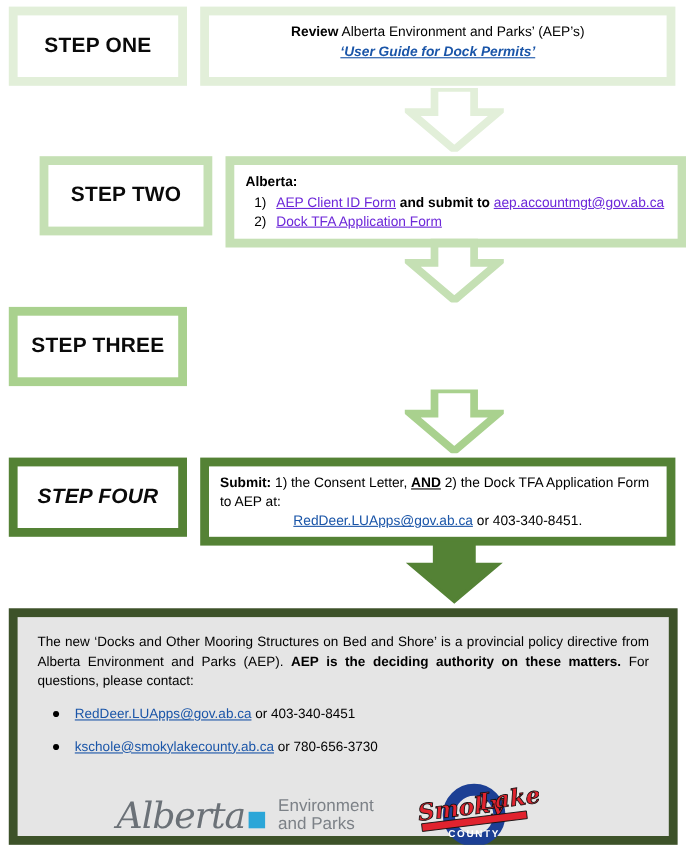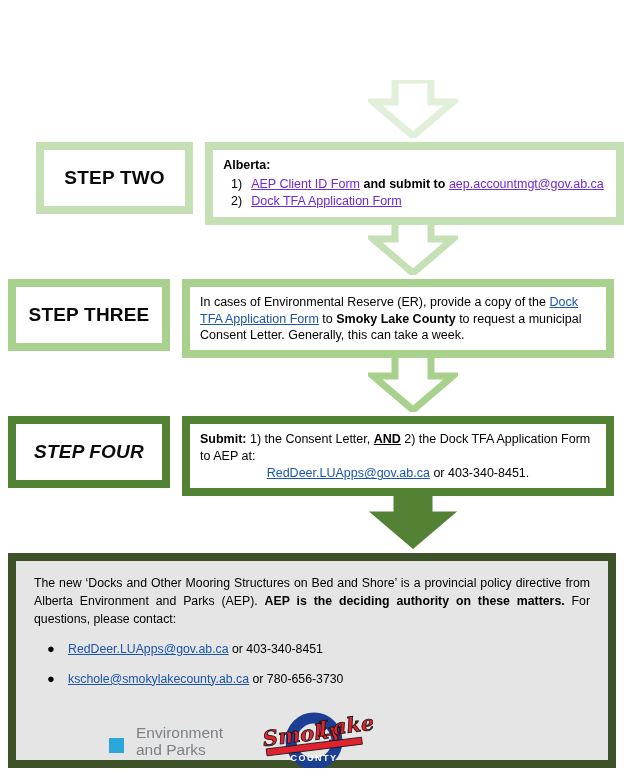--- a/index.html
+++ b/index.html
@@ -112,20 +112,33 @@
   .alberta-square { width: 15px; height: 15px; background: #2ba6d8; margin: 9px 0 0 3px; }
   .alberta-sub { font-size: 15.5px; line-height: 1.12; color: #7c8187; margin-left: 12px; }
 
   .smoky-logo { margin-left: 32px; }
 </style>
 </head>
 <body>
 
 <div class="page">
 
+  <div class="step-row" id="step1">
+    <div class="step-label">
+      <span>STEP ONE</span>
+    </div>
+    <div class="step-body">
+      <div>
+        <span class="b">Review</span><span> Alberta Environment and Parks’ (AEP’s)</span>
+      </div>
+      <div class="indent-line">
+        <span class="lnk-i">‘User Guide for Dock Permits’</span>
+      </div>
+    </div>
+  </div>
 
   <div class="arrow" id="arrow1">
     <svg viewBox="0 0 90 58" preserveAspectRatio="none" aria-hidden="true">
       <polygon points="27,0 63,0 63,22 85,22 45,56 5,22 27,22" fill="none" stroke="#e2efd9" stroke-width="7" stroke-linejoin="miter"></polygon>
     </svg>
   </div>
 
   <div class="step-row" id="step2">
     <div class="step-label">
       <span>STEP TWO</span>
@@ -148,23 +161,20 @@
   <div class="arrow" id="arrow2">
     <svg viewBox="0 0 90 58" preserveAspectRatio="none" aria-hidden="true">
       <polygon points="27,0 63,0 63,22 85,22 45,56 5,22 27,22" fill="none" stroke="#c5e0b4" stroke-width="7" stroke-linejoin="miter"></polygon>
     </svg>
   </div>
 
   <div class="step-row" id="step3">
     <div class="step-label">
       <span>STEP THREE</span>
     </div>
-    <div class="step-body">
-      <span>In cases of Environmental Reserve (ER), provide a copy of the </span><span class="lnk">Dock TFA Application Form</span><span> to </span><span class="b">Smoky Lake County</span><span> to request a municipal Consent Letter. Generally, this can take a week.</span>
-    </div>
   </div>
 
   <div class="arrow" id="arrow3">
     <svg viewBox="0 0 90 58" preserveAspectRatio="none" aria-hidden="true">
       <polygon points="27,0 63,0 63,22 85,22 45,56 5,22 27,22" fill="none" stroke="#a9d18e" stroke-width="7" stroke-linejoin="miter"></polygon>
     </svg>
   </div>
 
   <div class="step-row" id="step4">
     <div class="step-label">
@@ -198,20 +208,21 @@
       </li>
       <li>
         <span class="bullet">●</span>
         <span><span class="lnk">kschole@smokylakecounty.ab.ca</span><span> or 780-656-3730</span></span>
       </li>
     </ul>
 
     <div class="logo-row">
 
       <div class="alberta-logo">
+        <span class="alberta-script">Alberta</span>
         <span class="alberta-square"></span>
         <span class="alberta-sub">
           <span>Environment</span><br>
           <span>and Parks</span>
         </span>
       </div>
 
       <div class="smoky-logo">
         <svg width="118" height="58" viewBox="0 0 118 58" aria-hidden="true">
           <circle cx="59" cy="31" r="23" fill="none" stroke="#1c3f94" stroke-width="11"></circle>

